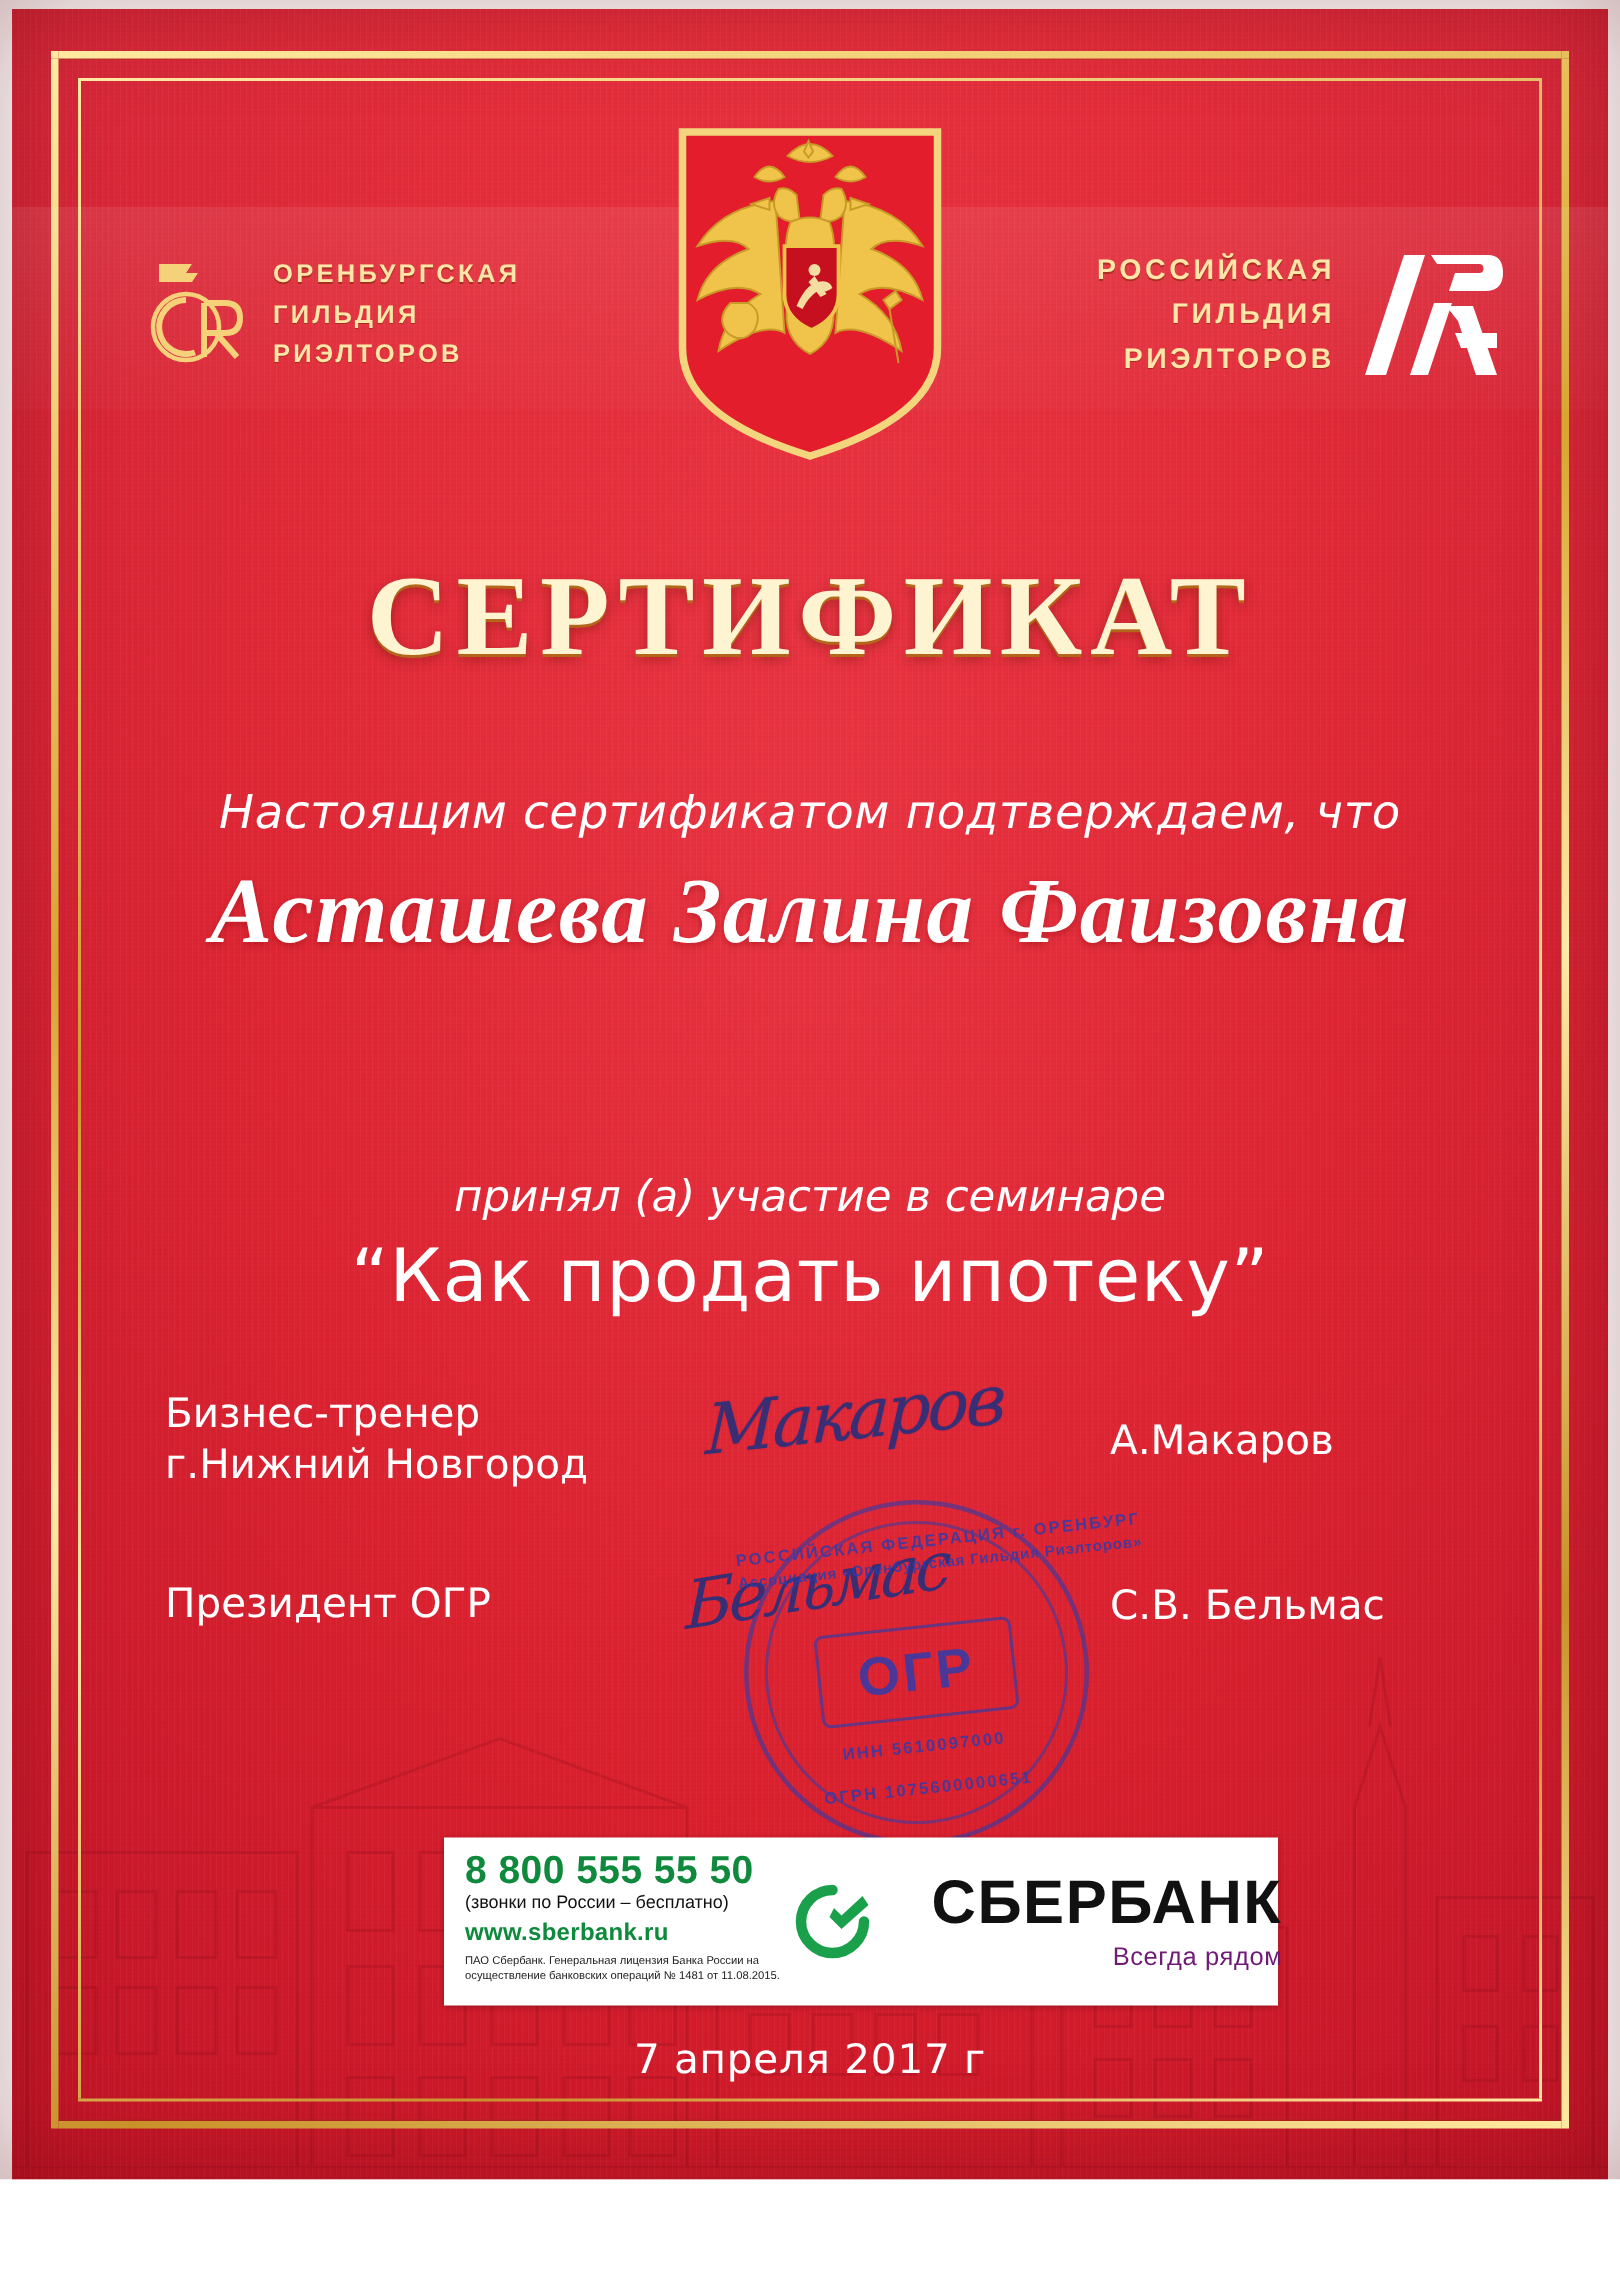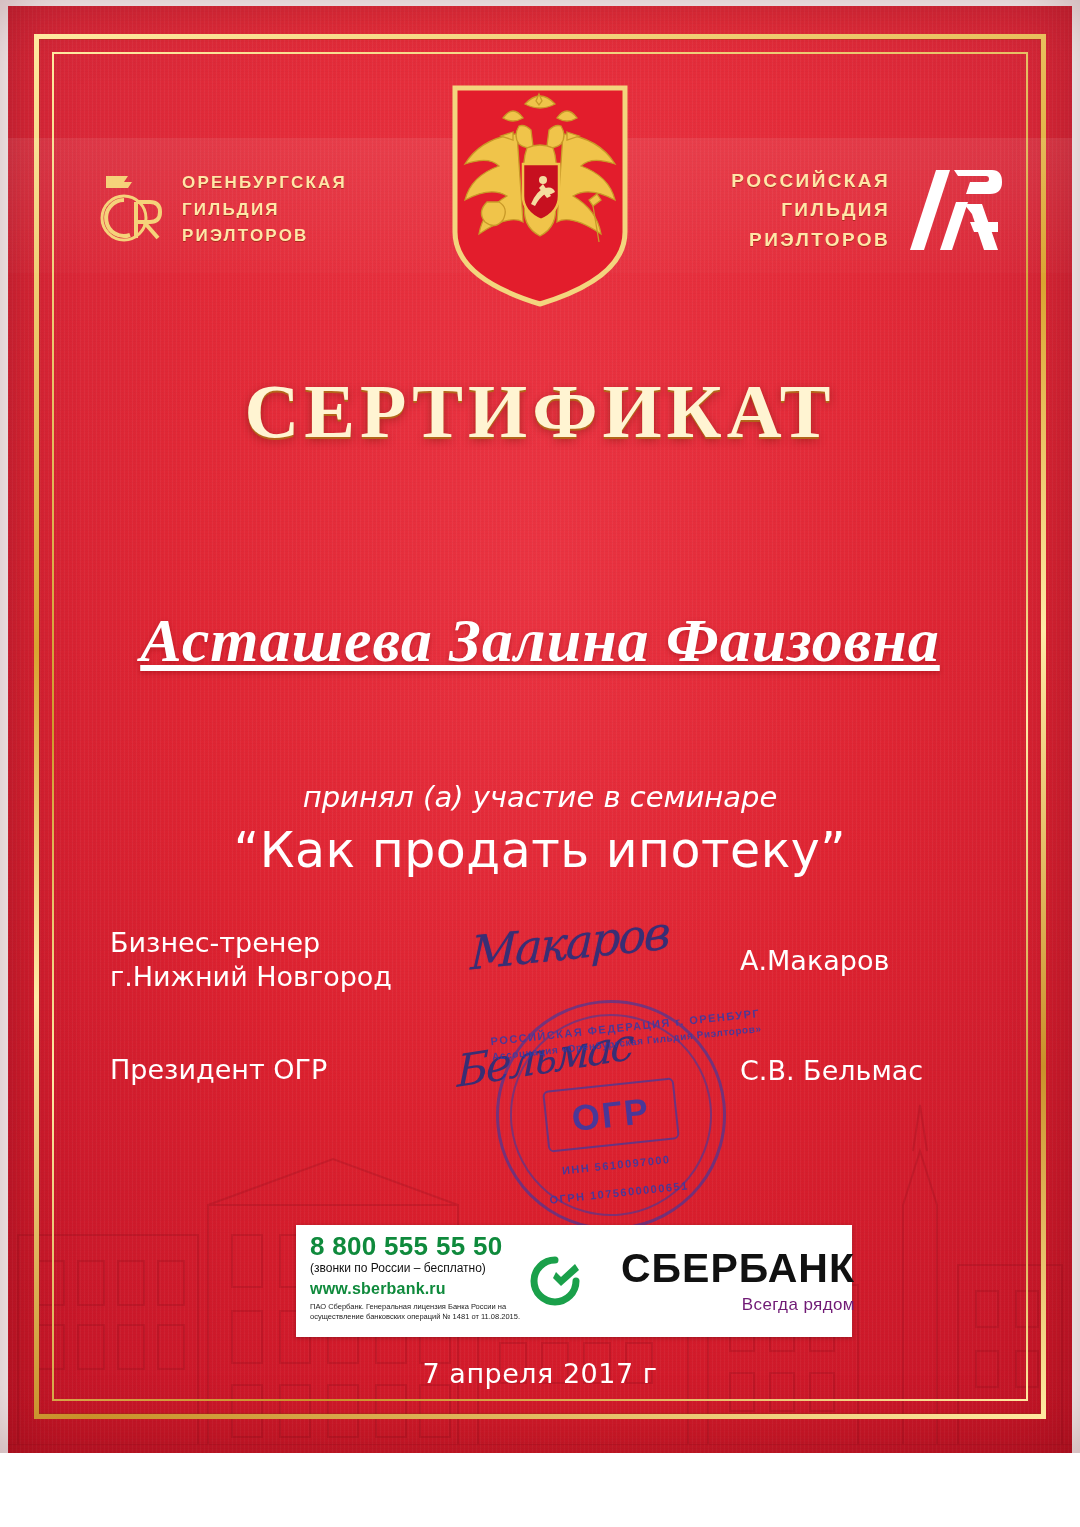--- a/index.html
+++ b/index.html
@@ -169,31 +169,30 @@
     color: #ffffff;
     font-family: "DejaVu Sans", sans-serif;
     font-style: italic;
     font-size: 31px;
     letter-spacing: .5px;
   }
 
   .recipient {
     position: absolute;
     left: 0; right: 0;
-    top: 596px;
+    top: 564px;
     text-align: center;
     color: #ffffff;
     font-family: "Liberation Serif", serif;
     font-style: italic;
     font-weight: 700;
     font-size: 62px;
     line-height: 1.45;
     letter-spacing: 1px;
     text-shadow: 0 2px 5px rgba(120,0,0,.35);
-    text-decoration: underline;
   }
 
   .line-2 {
     position: absolute;
     left: 0; right: 0;
     top: 780px;
     text-align: center;
     color: #ffffff;
     font-family: "DejaVu Sans", sans-serif;
     font-style: italic;
@@ -557,20 +556,21 @@
     <path d="M76 82 H112 V114 Q112 130 94 138 Q76 130 76 114 Z" fill="#c7101f" stroke="#f0c44a" stroke-width="2.5"></path>
     <g fill="#f5dca0">
       <path d="M84 122 q6 -14 14 -16 q8 -2 10 4 q-6 4 -10 2 q-6 4 -10 12 Z"></path>
       <circle cx="96" cy="98" r="4"></circle>
       <path d="M96 102 l8 12 -4 2 -8 -10 Z"></path>
     </g>
   </svg>
 
   <div class="title">СЕРТИФИКАТ</div>
 
+  <div class="line-1">Настоящим сертификатом подтверждаем, что</div>
   <div class="recipient">Асташева Залина
 Фаизовна</div>
   <div class="line-2">принял (а)  участие в семинаре</div>
   <div class="seminar">“Как продать ипотеку”</div>
 
   <div class="sig-row sig-row-1">
     <div class="sig-role">Бизнес-тренер
 г.Нижний Новгород</div>
     <div class="sig-space">
       <div class="handwrite sign-makarov">Макаров</div>

